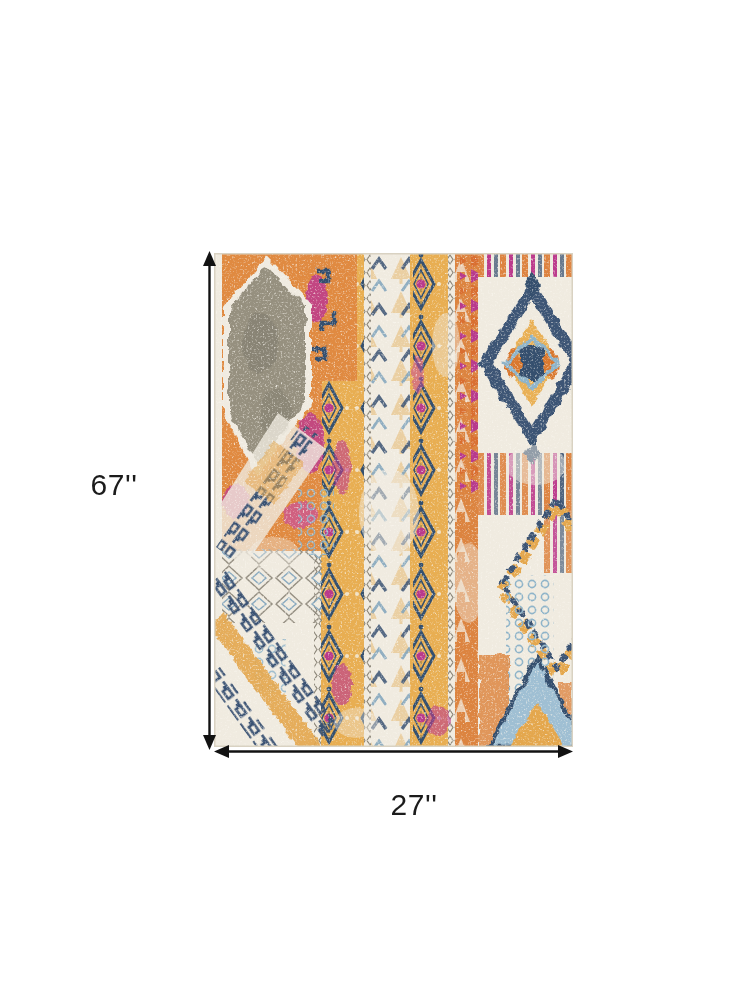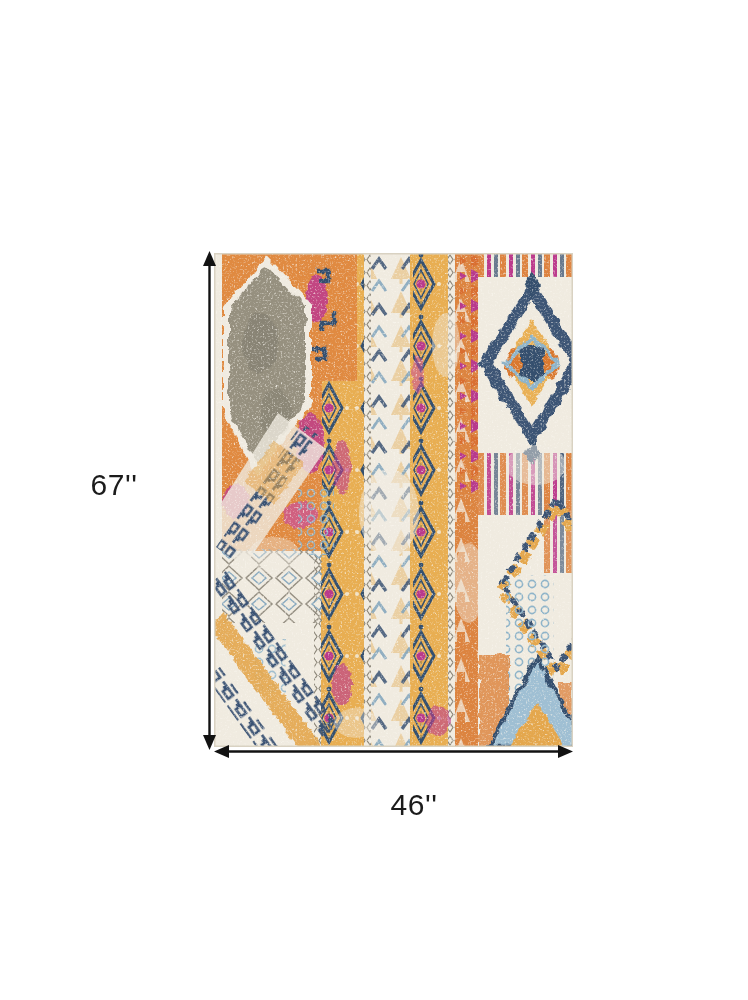--- a/index.html
+++ b/index.html
@@ -220,14 +220,14 @@
     </g>
     <g fill="#121212" stroke="none">
       <line x1="205" y1="751.5" x2="548" y2="751.5" stroke="#121212" stroke-width="2.4"></line>
       <polygon points="197,751.5 212,745 212,758"></polygon>
       <polygon points="556,751.5 541,745 541,758"></polygon>
     </g>
   </svg>
 
   <div class="dim-label height">67''</div>
 
-  <div class="dim-label width">46''</div>
+  <div class="dim-label width">27''</div>
 </div>
 
 </body></html>

